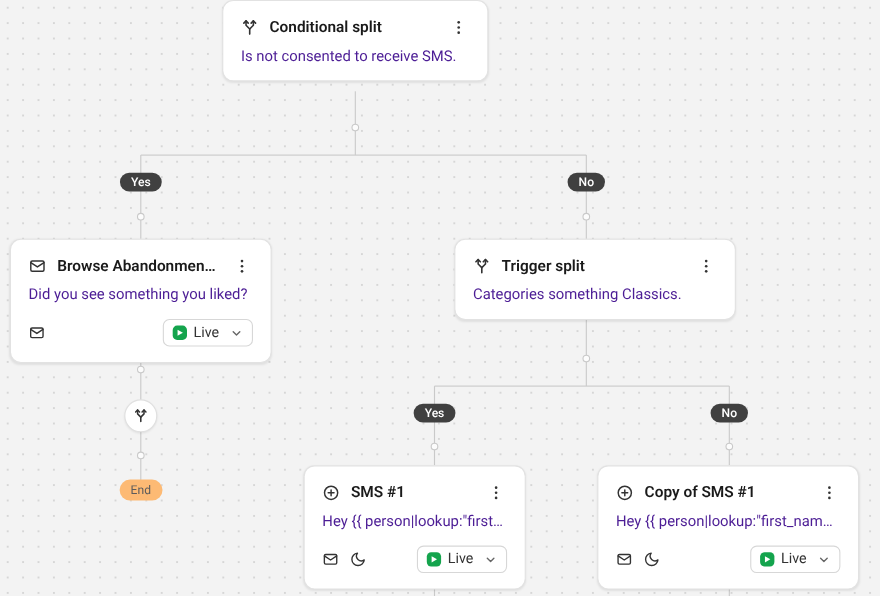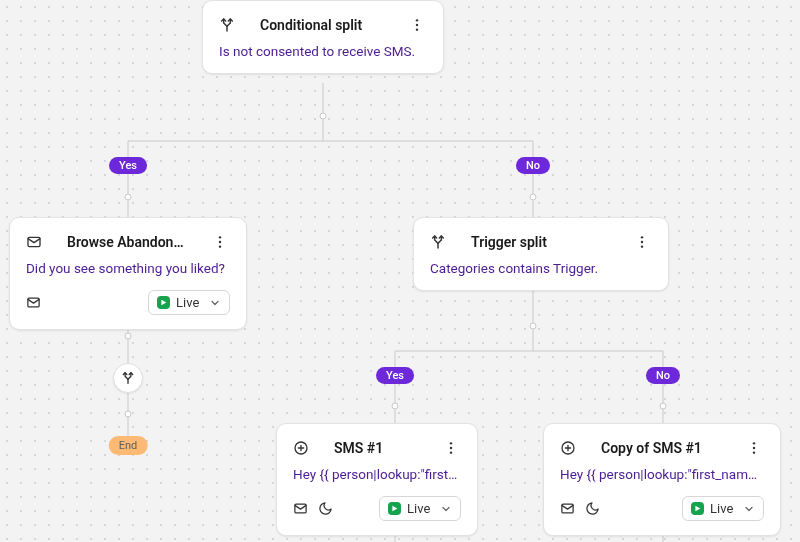--- a/index.html
+++ b/index.html
@@ -15,21 +15,21 @@
 
   
   .card {
     position:absolute;
     background:#fff;
     border:1px solid #e2e2e2;
     border-radius:10px;
     box-shadow:0 1px 2px rgba(0,0,0,.08);
     padding:14px 16px 14px 16px;
   }
-  .card-header { display:flex; align-items:center; gap:25px; }
+  .card-header { display:flex; align-items:center; gap:10px; }
   .card-title { font-weight:600; font-size:14px; color:#1a1a1a; flex:1; white-space:nowrap; overflow:hidden; text-overflow:ellipsis;}
   .card-desc { font-size:13.5px; color:#4c1d95; margin-top:8px; white-space:nowrap; overflow:hidden; text-overflow:ellipsis;}
   .card-footer { display:flex; align-items:center; justify-content:space-between; margin-top:14px; gap:10px; }
   .footer-icons { display:flex; align-items:center; gap:10px; color:#555; }
 
   .more-btn {
     width:20px; height:20px; display:flex; align-items:center; justify-content:center;
     background:transparent; border:none; cursor:pointer; color:#333; padding:0;
   }
 
@@ -44,21 +44,21 @@
     width:13px;height:13px; border-radius:4px; background:#14a44d;
     display:flex;align-items:center;justify-content:center;
   }
   .status .dot svg { display:block;}
   .status .chev { margin-left:auto; color:#666; display:flex;}
   .status .label { flex:0 0 auto; }
 
   
   .pill {
     position:absolute;
-    background:#6d28d9; color:#fff; font-size:11px; font-weight:500;
+    background:#404040; color:#fff; font-size:11px; font-weight:500;
     padding:2px 10px; border-radius:999px;
     transform:translateX(-50%);
   }
   .end-pill {
     position:absolute; transform:translateX(-50%);
     background:#fdba74; color:#5c5c5c; font-size:11px;
     padding:3px 10px; border-radius:999px;
   }
 
   
@@ -215,21 +215,21 @@
       <button class="more-btn">
         <span class="ic">
           <svg width="16" height="16" viewBox="0 0 24 24" fill="currentColor">
               <circle cx="12" cy="5" r="1.8"></circle>
               <circle cx="12" cy="12" r="1.8"></circle>
               <circle cx="12" cy="19" r="1.8"></circle>
             </svg>
         </span>
       </button>
     </div>
-    <div class="card-desc">Categories contains Trigger.</div>
+    <div class="card-desc">Categories something Classics.</div>
   </div>
 
   <div class="card" style="left:276px; top:423px; width:202px;">
     <div class="card-header">
       <span class="ic">
         <svg width="16" height="16" viewBox="0 0 24 24" fill="none" stroke="currentColor" stroke-width="2" stroke-linecap="round" stroke-linejoin="round">
             <circle cx="12" cy="12" r="9"></circle>
             <path d="M8 12h8M12 8v8"></path>
           </svg>
       </span>

